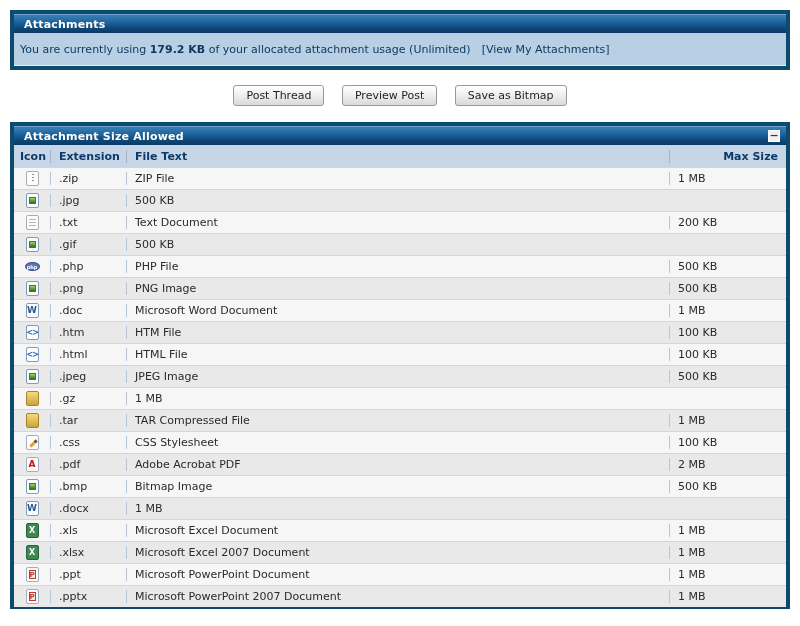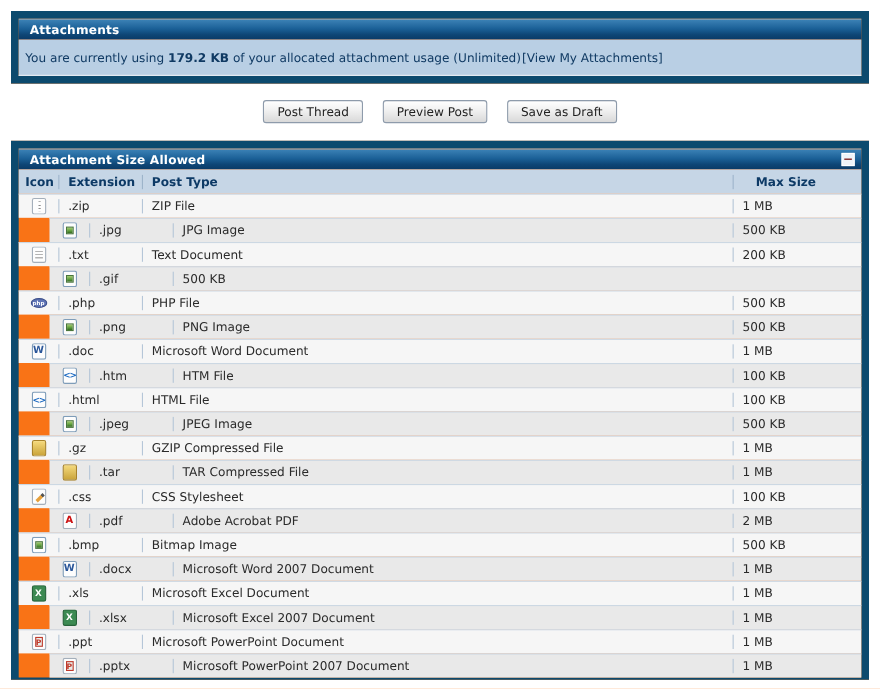--- a/index.html
+++ b/index.html
@@ -1,41 +1,41 @@
 <!DOCTYPE html>
 <html><head>
 <meta charset="utf-8">
 <style>
   * { margin:0; padding:0; box-sizing:border-box; }
   html,body { background:#fff; }
   body { width:800px; height:626px; font-family:"DejaVu Sans","Liberation Sans",sans-serif; font-size:11px; color:#2a2a2a; position:relative; }
   .page { position:absolute; left:10px; top:10px; width:780px; }
 
   
-  .panel { border:7px solid #0c4a6e; margin-bottom:14px; background:#f97316; }
+  .panel { border:4px solid #0c4a6e; margin-bottom:14px; background:#c2410c; }
   .titlebar {
     height:19px; display:flex; align-items:center; justify-content:space-between;
     padding:0 6px 0 10px;
     background:linear-gradient(to bottom,#3b81b5 0%,#1b6097 45%,#0e4676 75%,#0a3a66 100%);
     border-top:1px solid #6ba3cd;
   }
   .titlebar .t { color:#ffffff; font-weight:bold; font-size:11px; letter-spacing:.2px; }
   .collapse-btn {
     width:12px; height:12px; background:#eef3f8; border:1px solid #ffffff;
     display:flex; align-items:center; justify-content:center; cursor:pointer;
     color:#7e1f1f; font-weight:bold; font-size:11px; line-height:10px;
   }
 
   
   .usage-bar {
     height:19px; background:#b9cfe4; color:#103a63;
     display:flex; align-items:center; padding:16px 6px; border-bottom:1px solid #e8eef5;
   }
   .usage-bar b { font-weight:bold; }
-  .usage-link { color:#103a63; cursor:pointer; margin-left:1px; }
+  .usage-link { color:#103a63; cursor:pointer; margin-left:11px; }
 
   
   .new-attach { display:flex; align-items:stretch; background:#f4f4f4; height:29px; }
   .clip-cell { width:28px; display:flex; align-items:center; justify-content:center; border-right:1px solid #c4c4c4; }
   .na-main { display:flex; align-items:center; padding-left:8px; flex:1; }
   .na-label { font-weight:bold; color:#111; margin-right:6px; }
   .file-input {
     width:170px; height:19px; background:#f5f4ee; border:1px solid #8f8f83; border-top-color:#75756a;
     box-shadow:inset 1px 1px 2px rgba(0,0,0,.18); font-family:inherit; font-size:11px; padding:0 3px; color:#222;
   }
@@ -47,29 +47,29 @@
   .browse-btn { margin-left:5px; }
   .add-cell { width:167px; border-left:1px solid #c4c4c4; display:flex; align-items:center; justify-content:center; }
 
   
   .actions { text-align:center; margin:15px 0 16px 0; }
   .actions .btn { margin:0 7px; padding:2px 12px; }
 
   
   .thead { display:flex; background:#c6d6e6; color:#0d3a66; font-weight:bold; height:22px; align-items:center; }
   .trow  { display:flex; background:#f6f6f6; height:22px; align-items:center; border-top:1px solid #ccd8e3; }
-  .trow.alt { background:#e9e9e9;margin-left:28px; }
+  .trow.alt { background:#e9e9e9; }
   .cell { padding:0 8px; overflow:hidden; white-space:nowrap; }
   .c-icon { width:36px; display:flex; justify-content:center; padding:0; }
   .c-ext  { width:76px; border-left:1px solid #b5c6d8; }
   .c-type { flex:1;     border-left:1px solid #b5c6d8; }
   .c-max  { width:117px; border-left:1px solid #b5c6d8; }
   .thead .c-ext, .thead .c-type, .thead .c-max { border-left:1px solid #9db4ca; }
   .thead .c-icon { justify-content:flex-start; padding-left:6px; }
-  .thead .c-max { text-align:left;padding-left:20px; }
+  .thead .c-max { text-align:right;padding-left:20px; }
   .panel.types { border-bottom-width:2px; }
 
   
   .ficon { position:relative; display:inline-block; width:13px; height:15px;
            background:#fdfdfd; border:1px solid #a4afbb; border-radius:2px;
            font-weight:bold; text-align:center; line-height:13px; }
   .ficon-zip::after { content:""; position:absolute; left:5px; top:2px; bottom:2px; width:2px;
            background:repeating-linear-gradient(to bottom,#8d8d8d 0 1px,transparent 1px 3px); }
   .ficon-img { border-color:#7f9db9; }
   .ficon-img::after { content:""; position:absolute; left:2px; right:2px; top:3px; bottom:3px;
@@ -110,49 +110,48 @@
       <span>
         <span>You are currently using</span>&nbsp;<b>179.2 KB</b>&nbsp;<span>of your allocated attachment usage (Unlimited)</span>
       </span>
       <a class="usage-link">[View My Attachments]</a>
     </div>
   </div>
 
   <div class="actions">
     <button class="btn">Post Thread</button>
     <button class="btn">Preview Post</button>
-    <button class="btn">Save as Draft</button>
+    <button class="btn">Save as Bitmap</button>
   </div>
 
   <div class="panel types">
     <div class="titlebar">
       <span class="t">Attachment Size Allowed</span>
       <span class="collapse-btn">−</span>
     </div>
     <div class="thead">
       <div class="cell c-icon">Icon</div>
       <div class="cell c-ext">Extension</div>
-      <div class="cell c-type">Post Type</div>
+      <div class="cell c-type">File Text</div>
       <div class="cell c-max">Max Size</div>
     </div>
     <div id="types-body">
         <div class="trow">
           <div class="cell c-icon">
             <span class="ficon ficon-zip"></span>
           </div>
           <div class="cell c-ext">.zip</div>
           <div class="cell c-type">ZIP File</div>
           <div class="cell c-max">1 MB</div>
         </div>
         <div class="trow alt">
           <div class="cell c-icon">
             <span class="ficon ficon-img"></span>
           </div>
           <div class="cell c-ext">.jpg</div>
-          <div class="cell c-type">JPG Image</div>
           <div class="cell c-max">500 KB</div>
         </div>
         <div class="trow">
           <div class="cell c-icon">
             <span class="ficon ficon-txt"></span>
           </div>
           <div class="cell c-ext">.txt</div>
           <div class="cell c-type">Text Document</div>
           <div class="cell c-max">200 KB</div>
         </div>
@@ -209,21 +208,20 @@
           </div>
           <div class="cell c-ext">.jpeg</div>
           <div class="cell c-type">JPEG Image</div>
           <div class="cell c-max">500 KB</div>
         </div>
         <div class="trow">
           <div class="cell c-icon">
             <span class="ficon ficon-gz"></span>
           </div>
           <div class="cell c-ext">.gz</div>
-          <div class="cell c-type">GZIP Compressed File</div>
           <div class="cell c-max">1 MB</div>
         </div>
         <div class="trow alt">
           <div class="cell c-icon">
             <span class="ficon ficon-gz"></span>
           </div>
           <div class="cell c-ext">.tar</div>
           <div class="cell c-type">TAR Compressed File</div>
           <div class="cell c-max">1 MB</div>
         </div>
@@ -249,21 +247,20 @@
           </div>
           <div class="cell c-ext">.bmp</div>
           <div class="cell c-type">Bitmap Image</div>
           <div class="cell c-max">500 KB</div>
         </div>
         <div class="trow alt">
           <div class="cell c-icon">
             <span class="ficon ficon-doc"></span>
           </div>
           <div class="cell c-ext">.docx</div>
-          <div class="cell c-type">Microsoft Word 2007 Document</div>
           <div class="cell c-max">1 MB</div>
         </div>
         <div class="trow">
           <div class="cell c-icon">
             <span class="ficon ficon-xls"></span>
           </div>
           <div class="cell c-ext">.xls</div>
           <div class="cell c-type">Microsoft Excel Document</div>
           <div class="cell c-max">1 MB</div>
         </div>

